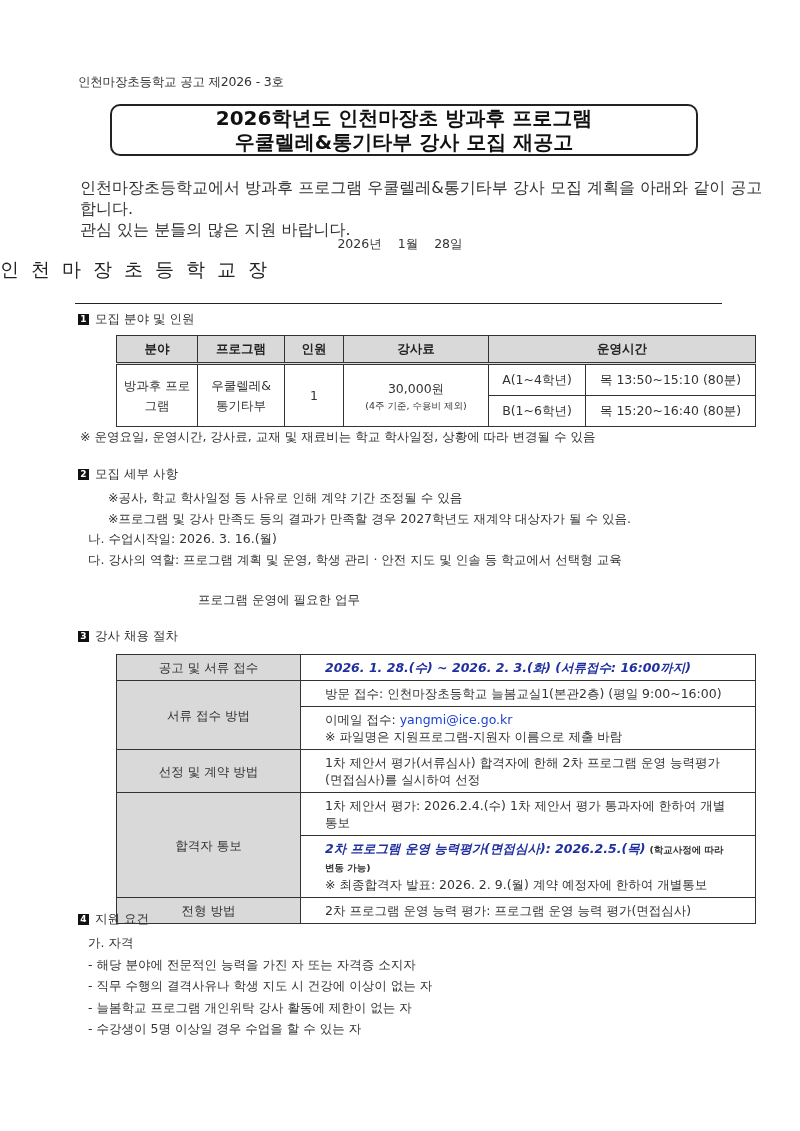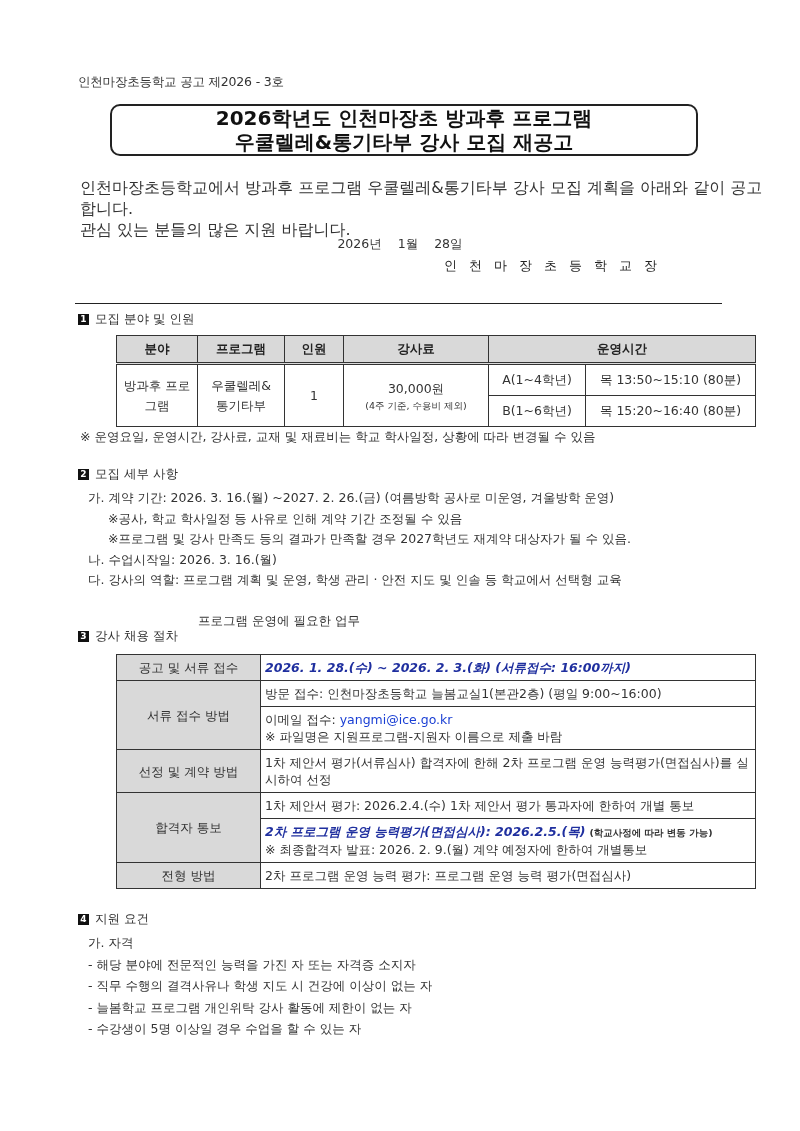--- a/index.html
+++ b/index.html
@@ -12,21 +12,21 @@
     .doc-number { left: 78px; top: 74px; font-size: 12.5px; color: #333; letter-spacing: -0.2px; }
     .title-box {
       left: 110px; top: 104px; width: 588px; height: 52px;
       border: 2px solid #222; border-radius: 10px; box-sizing: border-box;
       text-align: center; font-weight: bold; font-size: 20px; color: #111;
       display: flex; flex-direction: column; justify-content: center; line-height: 24px;
     }
     .intro { left: 80px; width: 690px; top: 177px; text-align: left; font-size: 16px; line-height: 21px; color: #333; }
     .date { left: 0; width: 800px; top: 236px; text-align: center; font-size: 12.5px; color: #333; }
     .date span { margin: 4px 6px; }
-    .principal { left: 0; width: 669px; top: 257px; text-align: right; font-size: 13px; letter-spacing: 12px; color: #222; }
+    .principal { left: 0; width: 669px; top: 257px; text-align: left; font-size: 19px; letter-spacing: 12px; color: #222; }
     .hr { left: 75px; top: 303px; width: 647px; height: 0; border-top: 1.5px solid #222; }
 
     .sec-head { font-size: 12.5px; color: #333; display: flex; align-items: center; gap: 6px; }
     .badge {
       display: inline-block; width: 11px; height: 11px; background: #111; color: #fff;
       font-size: 9px; line-height: 11px; text-align: center; font-weight: bold;
     }
 
     table { border-collapse: collapse; font-size: 12.5px; color: #333; margin-left: 36px; }
     td, th { border: 1px solid #333; padding: 0 6px; }
@@ -35,21 +35,21 @@
     .t1 td { text-align: center; line-height: 20px; }
     .t1 .small { font-size: 9.5px; display: block; line-height: 14px; }
     .t1 .timerow td { height: 30px; }
     .note1 { left: 80px; top: 429px; font-size: 12.5px; color: #333; }
 
     .details { left: 88px; top: 488px; font-size: 12.5px; color: #333; line-height: 20.5px; }
     .details .indent { padding-left: 20px; }
     .details .role2 { padding-left: 110px; margin-top: 20px; }
 
     .t3 { left: 80px; top: 654px; width: 640px; }
-    .t3 td { text-align: left; line-height: 17px; padding: 4px 4px; }
+    .t3 td { text-align: left; line-height: 17px; padding: 4px 24px; }
     .t3 td.label { background: #d9d9d9; text-align: center; width: 135px; color: #333; }
     .blue { color: #1f2f9f; font-weight: bold; font-style: italic; }
     .blue-small { font-size: 9.5px; color: #333; font-weight: bold; }
     .link { color: #1a3fd4; }
 
     .req { left: 88px; top: 932px; font-size: 12.5px; color: #333; line-height: 21.5px; }
   </style>
 </head>
 <body>
 
@@ -108,21 +108,20 @@
   </table>
 
 <div class="abs note1">※ 운영요일, 운영시간, 강사료, 교재 및 재료비는 학교 학사일정, 상황에 따라 변경될 수 있음</div>
 
 <div class="abs sec-head" style="left:78px; top:466px;">
   <span class="badge">2</span>
   <span>모집 세부 사항</span>
 </div>
 
 <div class="abs details">
-  <div>가. 계약 기간: 2026. 3. 16.(월) ~2027. 2. 26.(금) (여름방학 공사로 미운영, 겨울방학 운영)</div>
   <div class="indent">※공사, 학교 학사일정 등 사유로 인해 계약 기간 조정될 수 있음</div>
   <div class="indent">※프로그램 및 강사 만족도 등의 결과가 만족할 경우 2027학년도 재계약 대상자가 될 수 있음.</div>
   <div>나. 수업시작일: 2026. 3. 16.(월)</div>
   <div>다. 강사의 역할: 프로그램 계획 및 운영, 학생 관리 · 안전 지도 및 인솔 등 학교에서 선택형 교육</div>
   <div class="role2">프로그램 운영에 필요한 업무</div>
 </div>
 
 <div class="abs sec-head" style="left:78px; top:628px;">
   <span class="badge">3</span>
   <span>강사 채용 절차</span>

